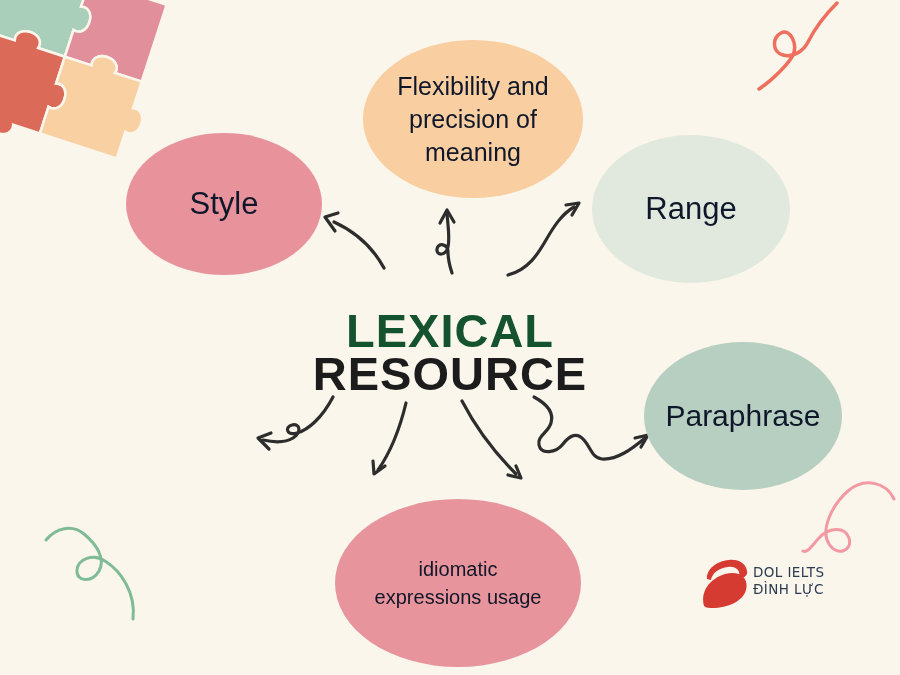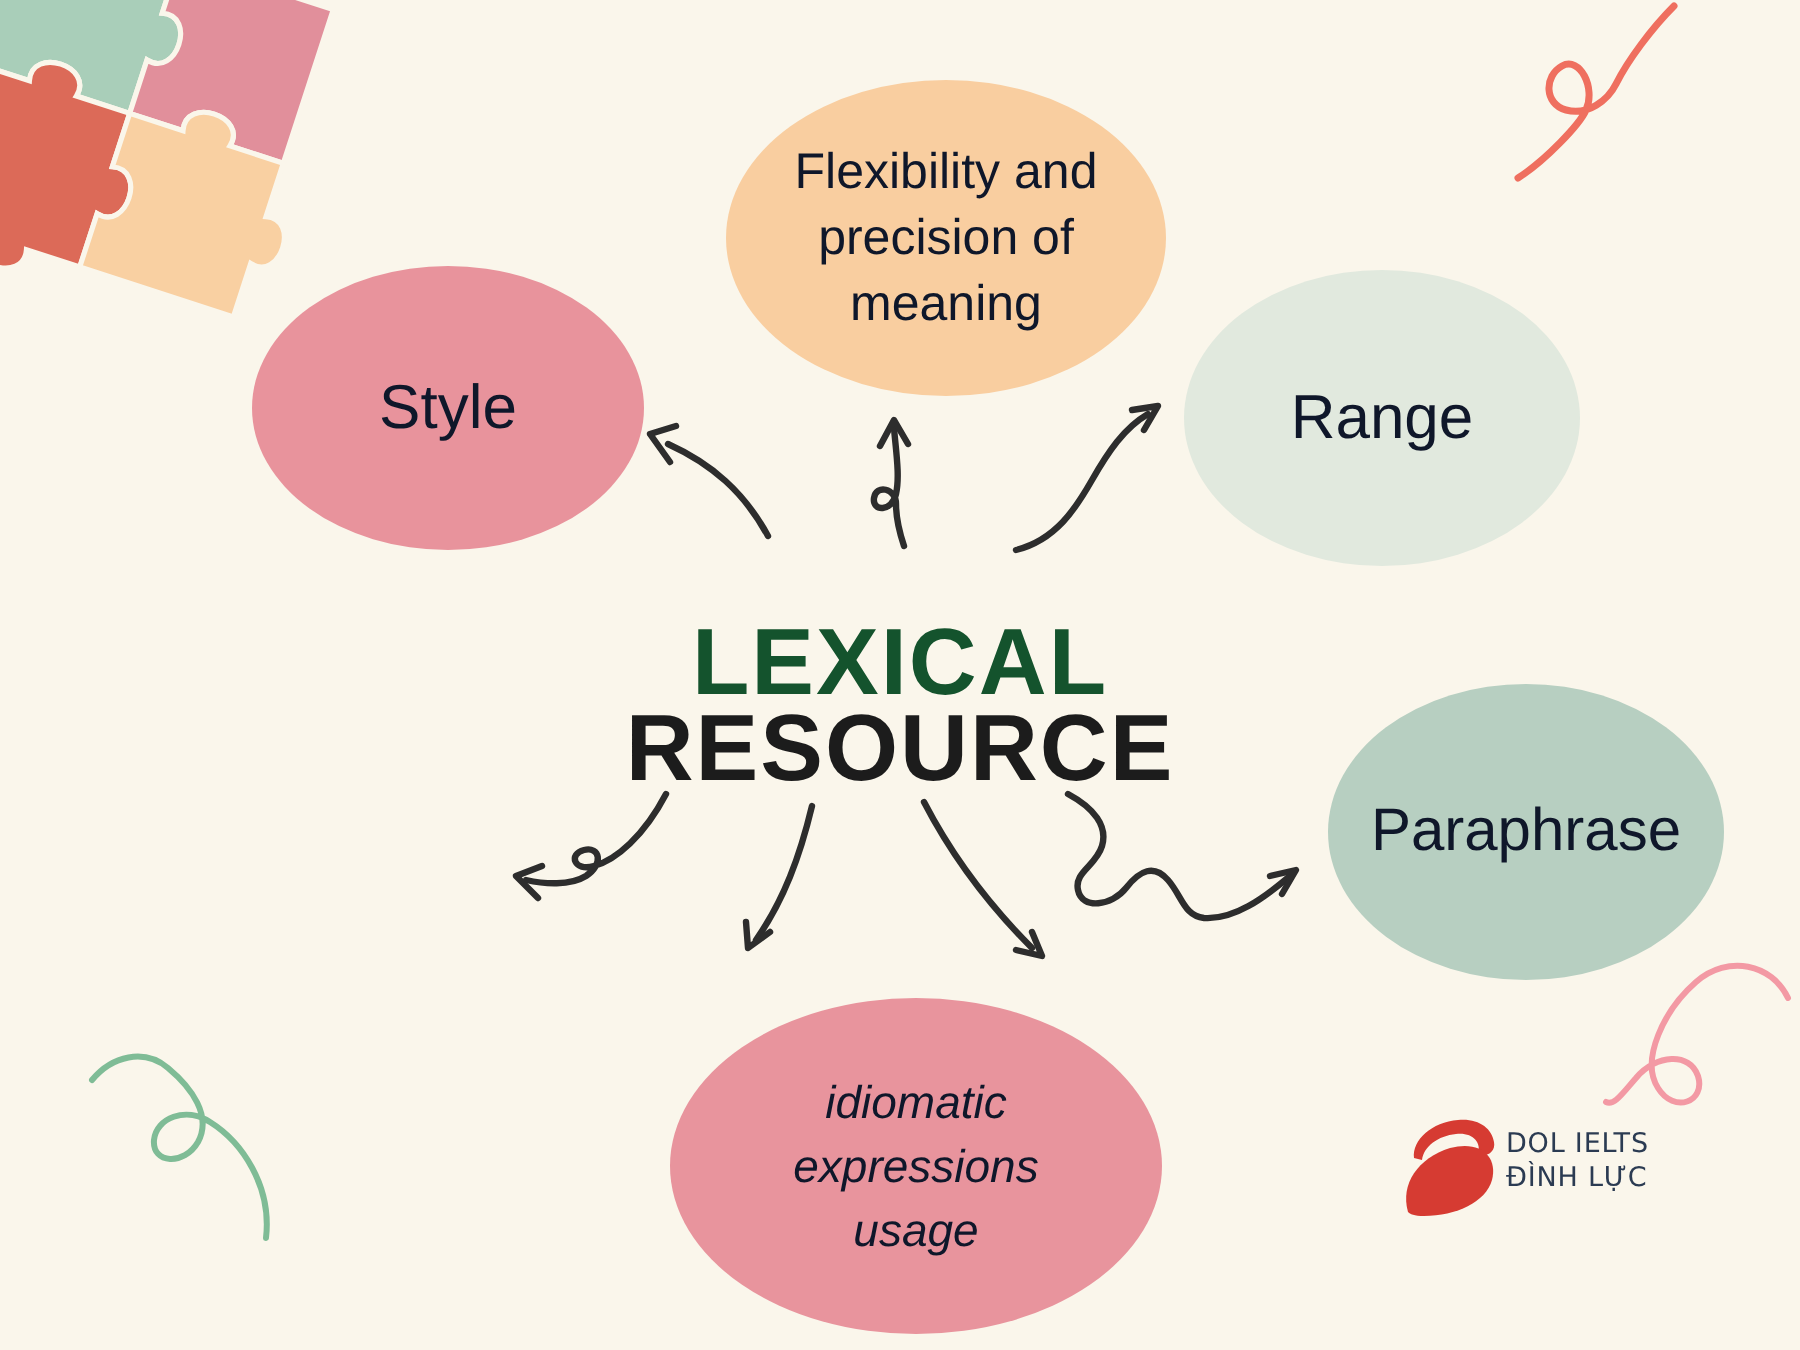--- a/index.html
+++ b/index.html
@@ -31,21 +31,21 @@
   #logo-text{
     position:absolute;left:753px;top:564px;
     font-family:"DejaVu Sans", sans-serif;
     font-weight:normal;
     font-size:13.5px;
     line-height:1.25;
     letter-spacing:0.4px;
   }
   #logo-text span{display:block;}
   .fs25{font-size:25px;line-height:1.32;}
-  .fs27{font-size:23px;line-height:1.4;font-style:italic;}
+  .fs27{font-size:20px;line-height:1.4;}
   .fs30{font-size:30px;}
   .fs31{font-size:31px;}
   .w185{width:185px;}
   .w175{width:175px;}
 </style>
 </head>
 <body>
 
 <div id="canvas" style="background-color: rgb(250, 246, 235);">
 
@@ -96,21 +96,21 @@
 
   <div class="bubble" style="left: 126px; top: 133px; width: 196px; height: 142px; background-color: rgb(232, 147, 156);">
     <span class="lbl fs31">Style</span>
   </div>
 
   <div class="bubble" style="left: 592px; top: 135px; width: 198px; height: 148px; background-color: rgb(225, 233, 222);">
     <span class="lbl fs31">Range</span>
   </div>
 
 
-  <div class="bubble" style="left: 664px; top: 342px; width: 198px; height: 148px; background-color: rgb(183, 207, 193);">
+  <div class="bubble" style="left: 644px; top: 342px; width: 198px; height: 148px; background-color: rgb(183, 207, 193);">
     <span class="lbl fs30">Paraphrase</span>
   </div>
 
   <div class="bubble" style="left: 335px; top: 499px; width: 246px; height: 168px; background-color: rgb(232, 148, 157);">
     <span class="lbl fs27 w175">idiomatic expressions usage</span>
   </div>
 
   <div id="logo-text" style="color: rgb(43, 59, 82);">
     <span>DOL IELTS</span>
     <span>ĐÌNH LỰC</span>

